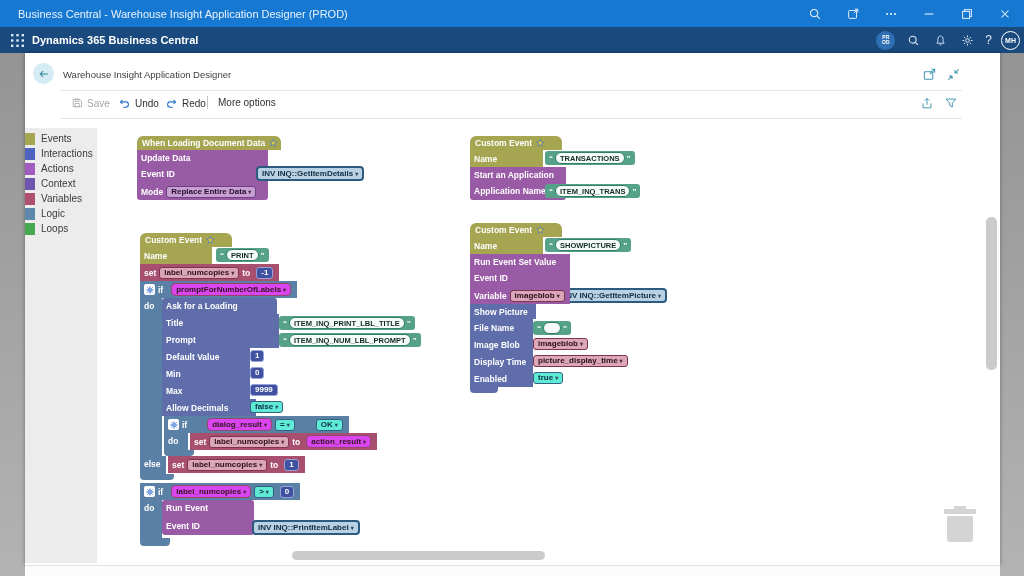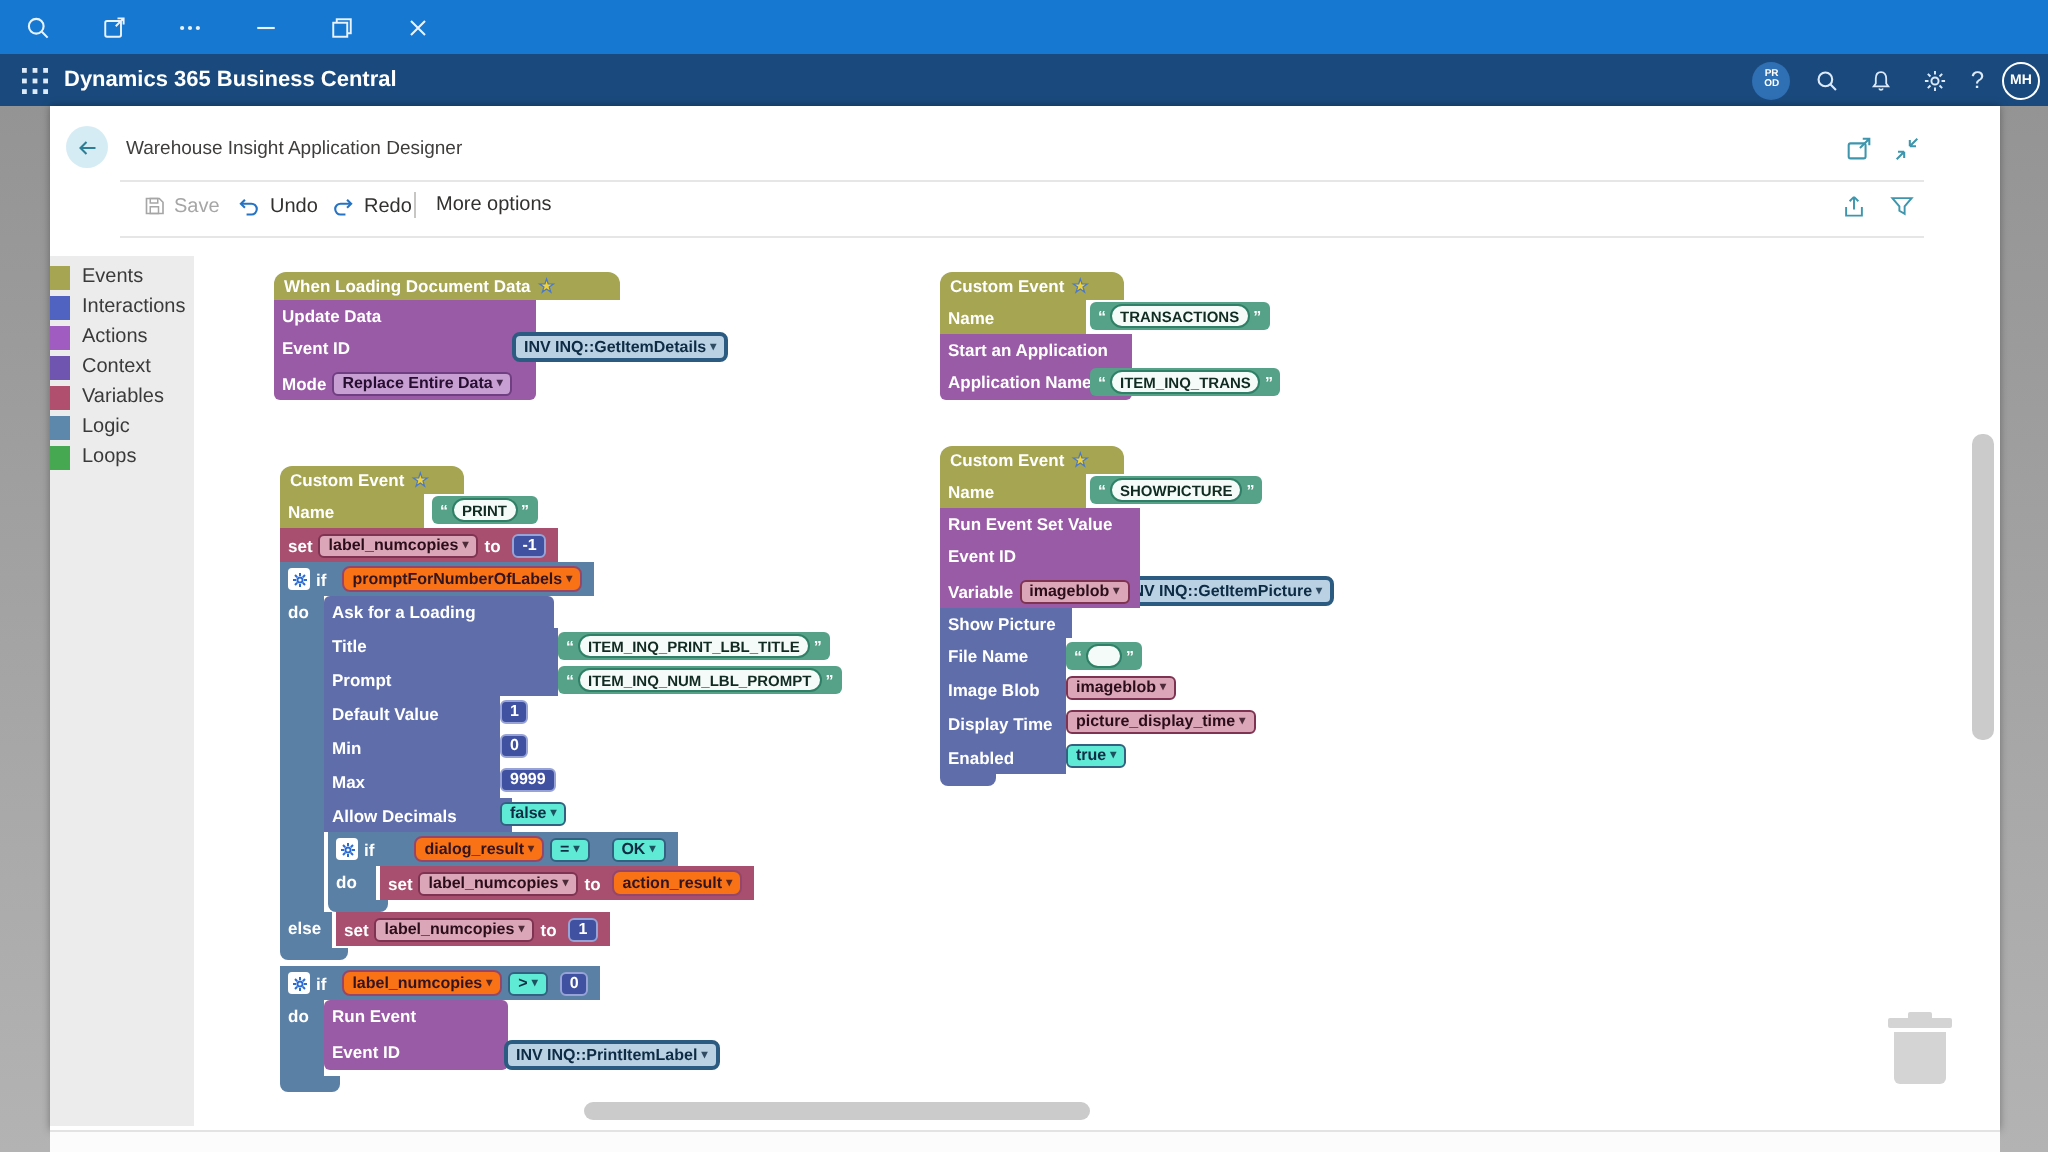--- a/index.html
+++ b/index.html
@@ -39,21 +39,21 @@
   .fit{width:max-content;padding-right:6px;}
   .blbl{color:#fff;font-weight:bold;font-size:8.5px;white-space:nowrap;}
   .olive{background:var(--olive,#a5a552);}
   .purple{background:var(--purple,#995ba5);}
   .slate{background:var(--slate,#5f6daa);}
   .logic{background:var(--logic,#5b80a5);}
   .maroon{background:var(--maroon,#a84e6e);}
   .star{color:#f5d32f;font-size:9px;-webkit-text-stroke:.6px #4b79c8;}
   .dd,.pill,.num,.ddblue,.ddevent,.ddpurple{display:inline-flex;align-items:center;gap:2px;border-radius:3px;padding:0 4px;height:12px;font-size:8px;font-weight:bold;white-space:nowrap;box-sizing:border-box;line-height:1;}
   .dd{background:#dba6b8;border:1px solid #7e3350;color:#2b0d19;}
-  .pill{background:#f97316;border:1px solid #94476a;color:#33141f;height:13px;border-radius:4px;}
+  .pill{background:#d946ef;border:1px solid #94476a;color:#33141f;height:13px;border-radius:4px;}
   .num{background:var(--indigo,#3f51a0);border:1px solid #97a3d6;color:#fff;}
   .ddblue{background:#5eead4;border:1px solid #33617f;color:#0e2c44;}
   .ddevent{background:#b9d1e2;border:2px solid #2c5b82;color:#0d2b44;height:15px;border-radius:4px;}
   .ddpurple{background:#c79fd2;border:1px solid #703f82;color:#260e30;}
   .chev{font-size:6px;opacity:.8;}
   .txtblk{display:inline-flex;align-items:center;gap:2px;background:var(--teal,#55a289);border-radius:3px;height:14px;padding:0 4px;color:#fff;font-weight:bold;font-size:8px;}
   .fld{background:#f4fbf8;border:1px solid #2f8066;border-radius:7px;height:10px;min-width:8px;display:inline-flex;align-items:center;padding:0 4px;color:#112b22;font-weight:bold;font-size:7.5px;}
   .gearbox{width:11px;height:11px;background:#fff;border-radius:2px;display:inline-flex;align-items:center;justify-content:center;color:#2a6ad4;flex:none;}
   .section{position:relative;}
   .dobar{position:absolute;left:0;top:0;width:22px;background:var(--logic,#5b80a5);}
@@ -68,20 +68,21 @@
   .trash .handle{position:absolute;left:10px;top:2px;width:12px;height:4px;background:#d4d4d4;border-radius:1px 1px 0 0;}
   .trash .body{position:absolute;left:3px;top:12px;width:26px;height:26px;background:#d4d4d4;border-radius:0 0 3px 3px;}
   svg{display:block;}
 </style>
 </head>
 <body>
 
 <div class="screen">
 
   <div class="titlebar">
+    <span class="tb-title">Business Central - Warehouse Insight Application Designer (PROD)</span>
     <div class="tb-controls">
       <span class="tbtn">
           <svg width="14" height="14" viewBox="0 0 16 16">
             <circle cx="7" cy="7" r="4.2" fill="none" stroke="currentColor" stroke-width="1.2"></circle>
             <line x1="10.2" y1="10.2" x2="13.5" y2="13.5" stroke="currentColor" stroke-width="1.2"></line>
           </svg>
         </span>
       <span class="tbtn">
           <svg width="14" height="14" viewBox="0 0 16 16">
             <rect x="3" y="4" width="9" height="9" rx="1" fill="none" stroke="currentColor" stroke-width="1.1"></rect>
@@ -258,21 +259,21 @@
           <span class="catlbl">Logic</span>
         </div>
       <div class="cat">
           <span class="catbar" style="background: rgb(71, 168, 82);"></span>
           <span class="catlbl">Loops</span>
         </div>
     </div>
   </div>
 
   <div class="blk" style="left:137px;top:136px">
-    <div class="hat olive" style="width:173px">
+    <div class="hat olive" style="width:144px">
         <span class="blbl">When Loading Document Data</span>
         <span class="star">★</span>
       </div>
     <div class="brow purple" style="width:131px;height:15px">
         <span class="blbl">Update Data</span>
       </div>
     <div class="brow purple" style="width:131px;height:18px">
       <span class="blbl">Event ID</span>
       <span class="ddevent vabs" style="left:119px;top:1px">
           <span>INV INQ::GetItemDetails</span>
@@ -431,21 +432,21 @@
               </span>
             <span class="blbl">if</span>
             <span class="pill" style="margin-left:17px">
                 <span>dialog_result</span>
                 <span class="chev">▾</span>
               </span>
             <span class="ddblue">
                 <span>=</span>
                 <span class="chev">▾</span>
               </span>
-            <span class="ddblue" style="margin-left:8px">
+            <span class="ddblue" style="margin-left:18px">
                 <span>OK</span>
                 <span class="chev">▾</span>
               </span>
           </div>
           <div class="section" style="height:17px">
             <div class="dobar" style="height:17px;width:24px">
                 <span class="blbl">do</span>
               </div>
             <div class="inner" style="left:26px">
               <div class="brow maroon fit">

